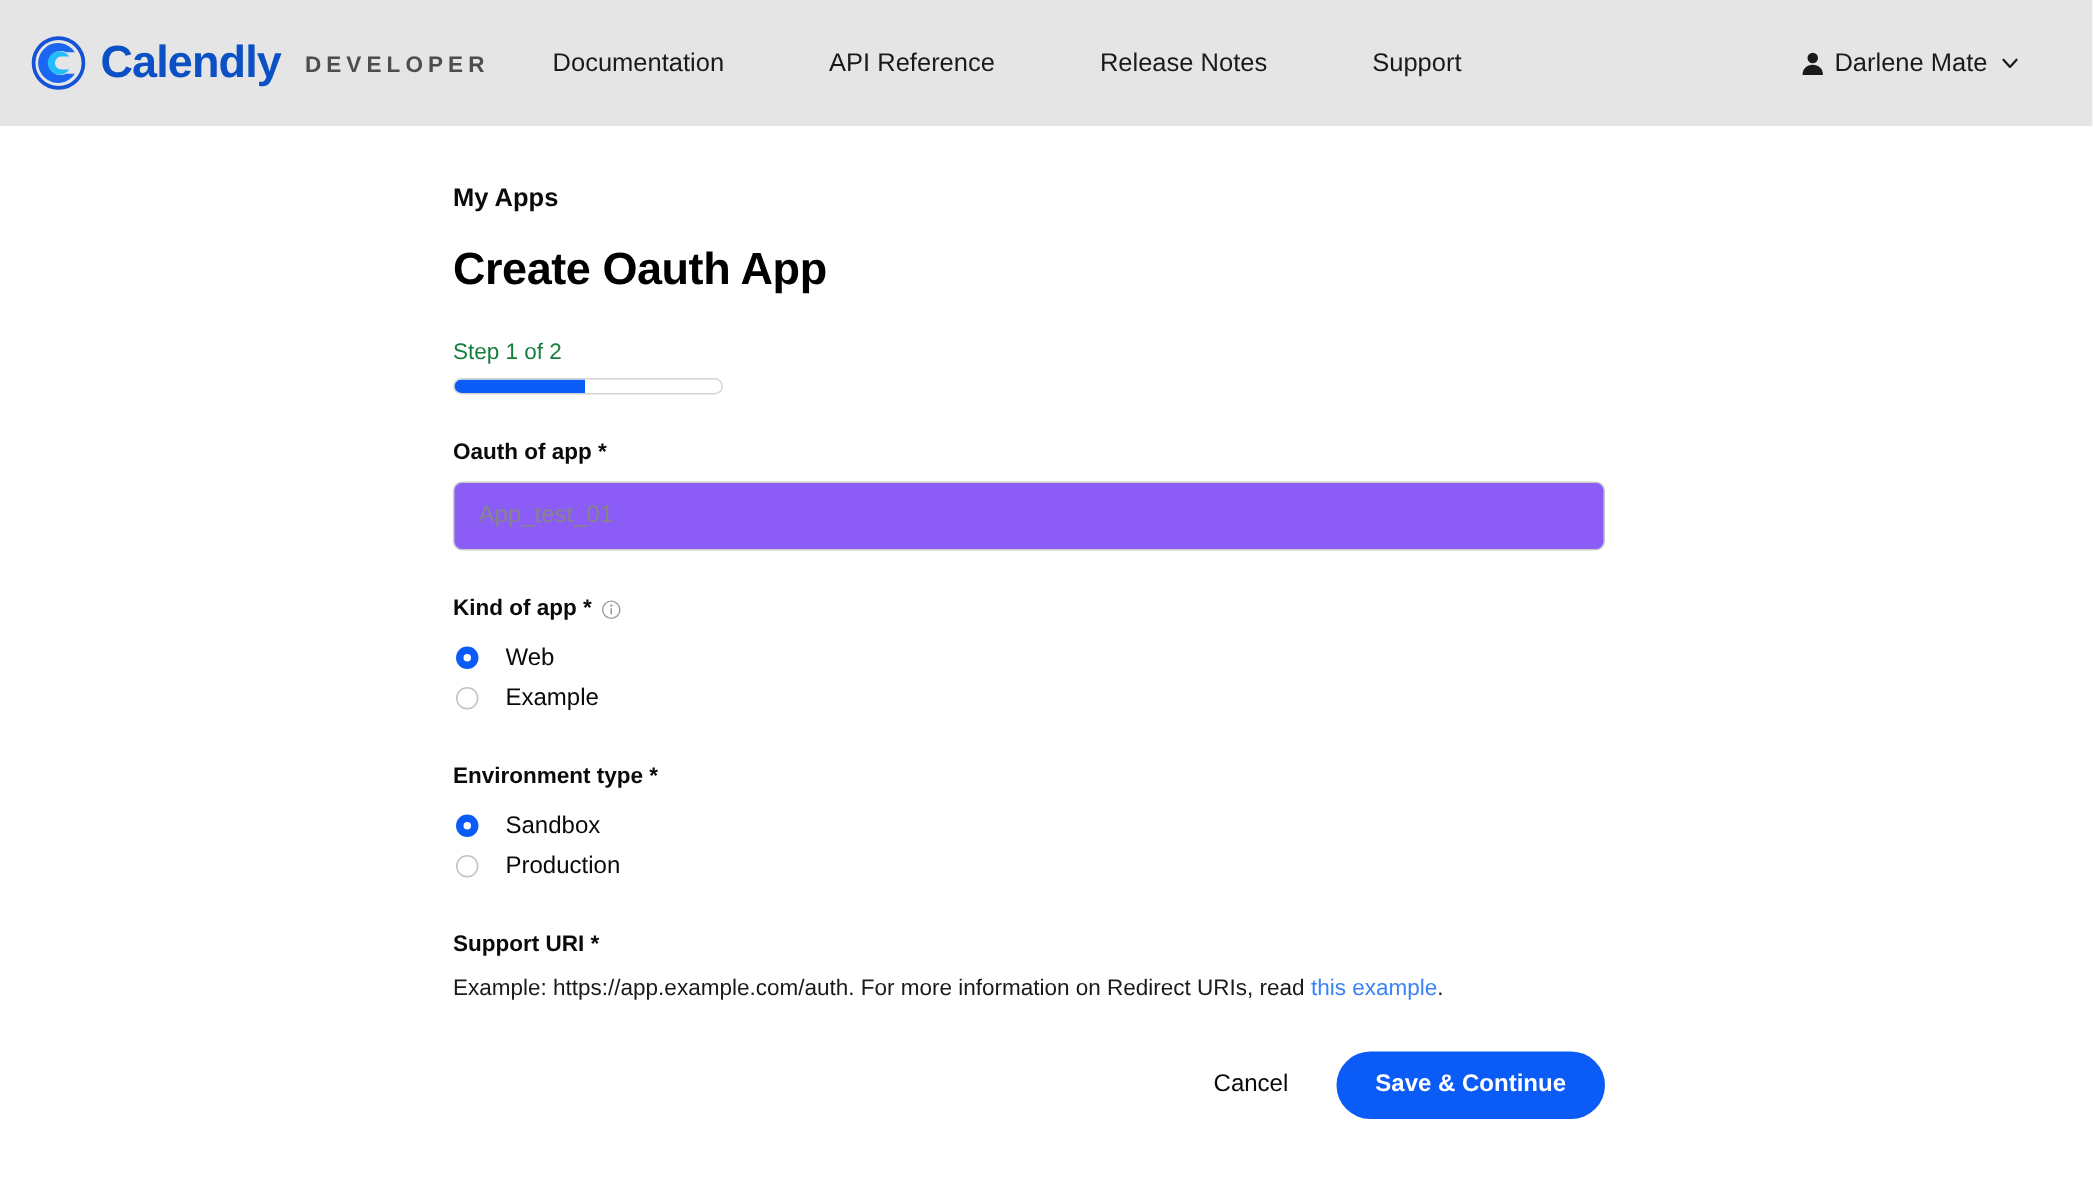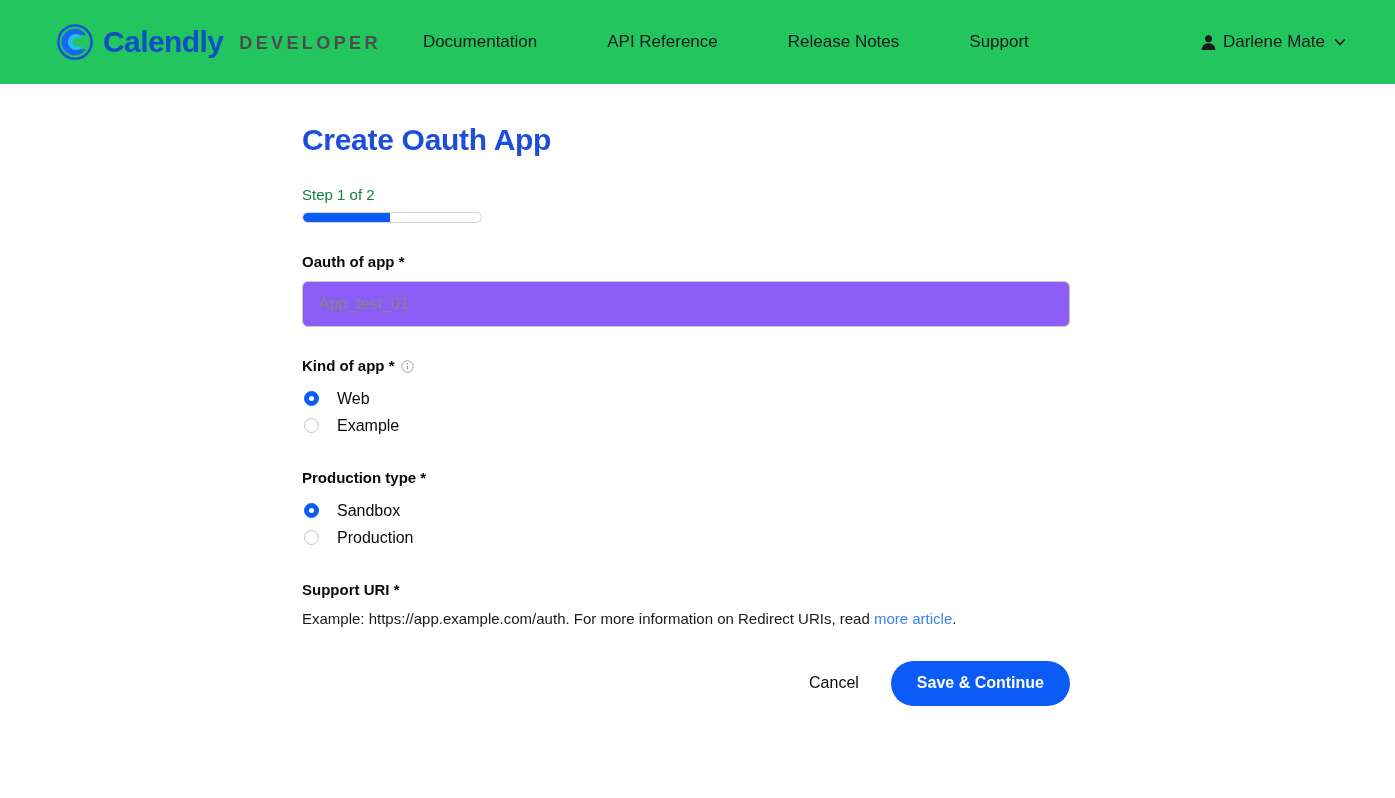--- a/index.html
+++ b/index.html
@@ -15,22 +15,22 @@
     color: #0a0a0a;
     overflow: hidden;
     position: relative;
   }
 
   
   .header {
     height: 84px;
     display: flex;
     align-items: center;
-    padding: 0 36px 0 56px;
-    background: #22c55e;
+    padding: 0 36px 0 20px;
+    background: #e5e5e5;
     position: relative;
   }
   .brand {
     display: flex;
     align-items: center;
     flex: 0 0 auto;
   }
   .brand-logo {
     width: 38px;
     height: 38px;
@@ -39,21 +39,21 @@
   }
   .brand-word {
     font-size: 30px;
     font-weight: bold;
     color: #0b51c5;
     letter-spacing: -0.6px;
     margin-left: 9px;
     line-height: 1;
   }
   .brand-sub {
-    font-size: 18px;
+    font-size: 15px;
     font-weight: bold;
     color: #4d4d4d;
     letter-spacing: 3.4px;
     margin-left: 16px;
     line-height: 1;
     padding-top: 2px;
   }
 
   .nav {
     display: flex;
@@ -105,21 +105,21 @@
   .breadcrumb {
     font-size: 17px;
     font-weight: bold;
     color: #0a0a0a;
     margin: 0 0 20px 0;
     line-height: 1.2;
   }
   .page-title {
     font-size: 30px;
     font-weight: bold;
-    color: #1d4ed8;
+    color: #000000;
     margin: 0 0 28px 0;
     letter-spacing: -0.3px;
     line-height: 1.2;
   }
   .step-label {
     font-size: 15px;
     color: #15803d;
     margin-bottom: 8px;
     line-height: 1.2;
   }
@@ -281,20 +281,21 @@
     <span>Darlene Mate</span>
     <svg class="chev" viewBox="0 0 16 16">
       <path d="M3 5.5 L8 11 L13 5.5" fill="none" stroke="#1a1a1a" stroke-width="1.7" stroke-linecap="round" stroke-linejoin="round"></path>
     </svg>
   </div>
 </div>
 
 <div class="page">
   <div class="form">
 
+    <div class="breadcrumb">My Apps</div>
     <h1 class="page-title">Create Oauth App</h1>
 
     <div>
       <div class="step-label">Step 1 of 2</div>
       <div class="progress-track">
         <div class="progress-fill" id="progress-fill" style="width: 49%;"></div>
       </div>
     </div>
 
     <div class="field">
@@ -317,37 +318,37 @@
           <span class="radio-label">Web</span>
         </div>
         <div class="radio-row">
           <span class="radio"></span>
           <span class="radio-label">Example</span>
         </div>
       </div>
     </div>
 
     <div class="field">
-      <div class="field-label">Production type *</div>
+      <div class="field-label">Environment type *</div>
       <div class="radio-group">
         <div class="radio-row">
           <span class="radio checked"></span>
           <span class="radio-label">Sandbox</span>
         </div>
         <div class="radio-row">
           <span class="radio"></span>
           <span class="radio-label">Production</span>
         </div>
       </div>
     </div>
 
     <div class="field">
       <div class="field-label">Support URI *</div>
       <div class="helper">
-        <span>Example: https://app.example.com/auth. For more information on Redirect URIs, read </span><a>more article</a><span>.</span>
+        <span>Example: https://app.example.com/auth. For more information on Redirect URIs, read </span><a>this example</a><span>.</span>
       </div>
     </div>
 
     <div class="actions">
       <button class="btn-cancel">Cancel</button>
       <button class="btn-primary">Save &amp; Continue</button>
     </div>
 
   </div>
 </div>

